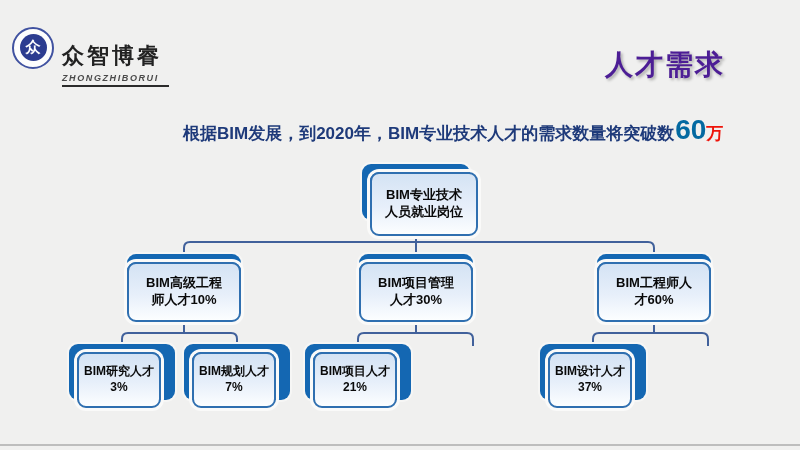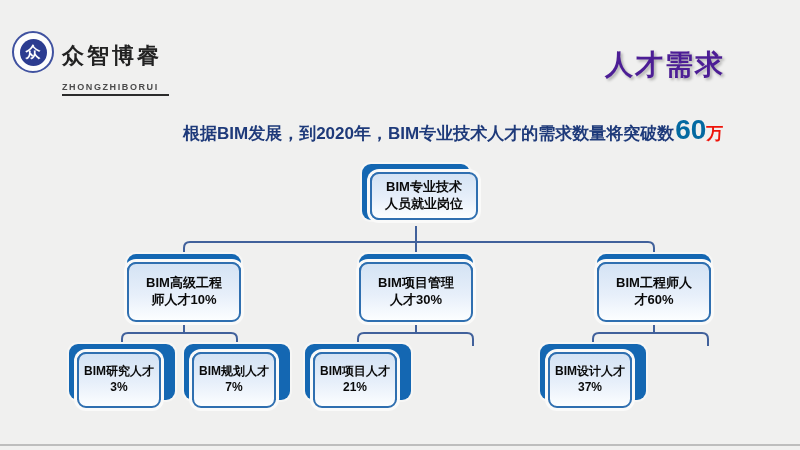--- a/index.html
+++ b/index.html
@@ -12,21 +12,21 @@
   .logo{position:absolute;left:12px;top:8px;display:flex;align-items:center;gap:8px;}
   .emblem{position:relative;width:42px;height:42px;border-radius:50%;
     background:#fdfdfd;border:2px solid #4052a0;box-sizing:border-box;}
   .emblem-inner{position:absolute;left:50%;top:50%;width:27px;height:27px;margin:-13.5px 0 0 -13.5px;
     border-radius:50%;background:#2c3c90;display:flex;align-items:center;justify-content:center;
     color:#fff;font-size:15px;font-weight:bold;font-family:"DejaVu Serif",serif;}
   .logo-names{display:flex;flex-direction:column;}
   .logo-cn{font-family:"DejaVu Serif","Liberation Serif",serif;font-weight:bold;
     font-size:22px;color:#222;letter-spacing:3px;line-height:1;margin-top:36px;}
   .logo-en{font-size:9px;color:#4a4a4a;letter-spacing:1.6px;font-weight:bold;
-    border-bottom:2px solid #2b2b2b;padding:2px 10px 2px 0;margin-top:14px;width:fit-content;}
+    border-bottom:2px solid #2b2b2b;padding:2px 10px 2px 0;margin-top:5px;width:fit-content;font-style:italic;}
   
   .page-title{position:absolute;left:585px;top:46px;width:160px;text-align:center;
     font-size:28px;font-weight:bold;color:#4c1d95;letter-spacing:2px;
     text-shadow:2px 2px 3px rgba(0,0,0,0.28);}
   
   .statement{position:absolute;left:183px;top:116px;display:flex;align-items:baseline;white-space:nowrap;}
   .statement .lead{font-size:17px;font-weight:bold;color:#1e3a7a;}
   .statement .big-num{font-size:28px;font-weight:bold;color:#0369a1;line-height:1;margin-left:1px;}
   .statement .unit{font-size:17px;font-weight:bold;color:#ee1309;}
   
@@ -36,21 +36,21 @@
     box-shadow:0 0 0 2px #f6f6f5;}
   .node .front{position:absolute;display:flex;flex-direction:column;align-items:center;justify-content:center;
     text-align:center;font-weight:bold;color:#0a0a0a;
     background:linear-gradient(180deg,#d4e3f4 0%,#e7effa 55%,#fcfeff 100%);
     border:2px solid #2f6fb0;border-radius:9px;box-sizing:border-box;
     box-shadow:0 0 0 3px #fafaf9;}
   .node .line{line-height:1.3;}
   
   .n-root{left:362px;top:164px;width:116px;height:64px;}
   .n-root .back{width:108px;height:56px;}
-  .n-root .front{left:8px;top:8px;width:108px;height:48px;font-size:13px;}
+  .n-root .front{left:8px;top:8px;width:108px;height:64px;font-size:13px;}
   .lvl2 .back{width:114px;height:60px;}
   .lvl2 .front{left:0;top:8px;width:114px;height:60px;font-size:13px;}
   .n-l2-0{left:127px;top:254px;width:122px;height:68px;}
   .n-l2-1{left:359px;top:254px;width:122px;height:68px;}
   .n-l2-2{left:597px;top:254px;width:122px;height:68px;}
   .lvl3 .back{width:106px;height:56px;}
   .lvl3 .front{left:8px;top:8px;width:84px;height:56px;font-size:12px;}
   .n-l3-0{left:69px;top:344px;width:114px;height:64px;}
   .n-l3-1{left:184px;top:344px;width:114px;height:64px;}
   .n-l3-2{left:305px;top:344px;width:114px;height:64px;}

